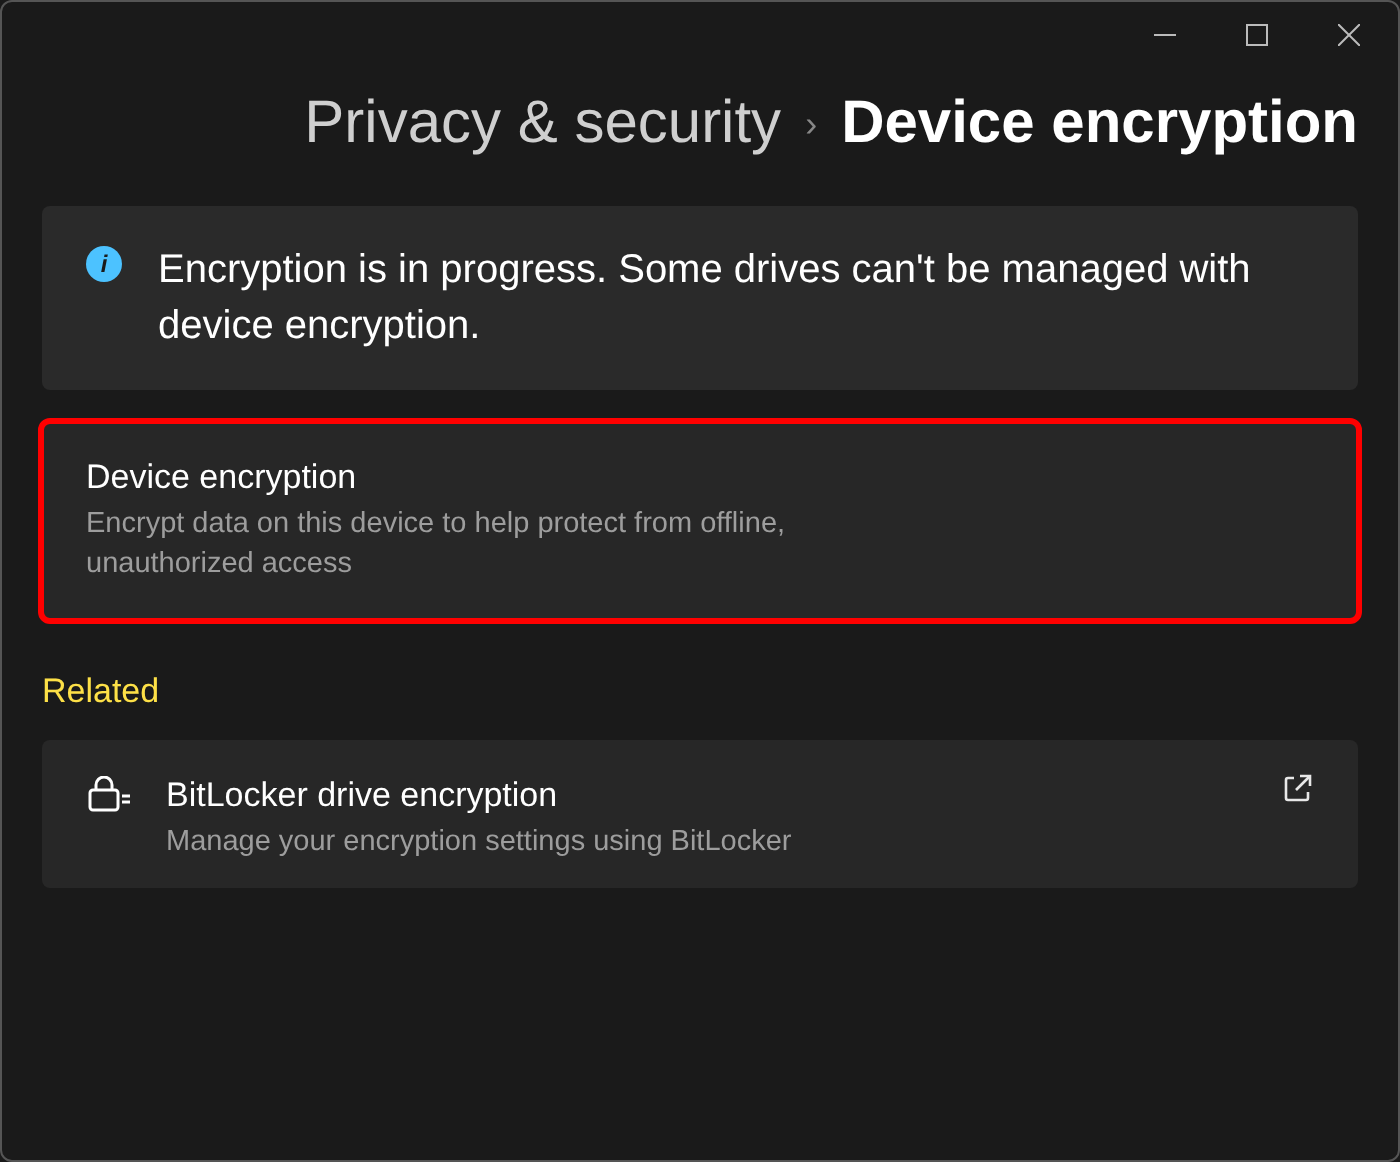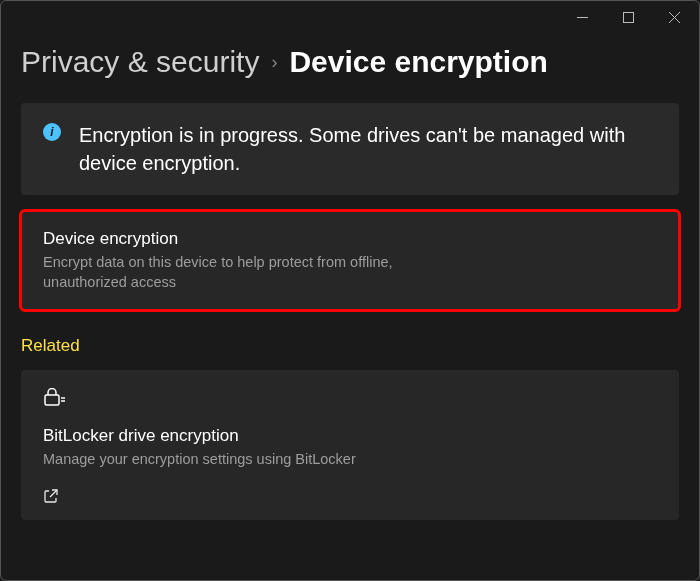--- a/index.html
+++ b/index.html
@@ -41,20 +41,21 @@
       padding: 12px 20px 0 20px;
     }
     .breadcrumb {
       font-size: 30px;
       font-weight: 500;
       display: flex;
       align-items: center;
       gap: 12px;
       margin-bottom: 24px;
       color: #e8e8e8;
+      justify-content: flex-end;
     }
     .breadcrumb-parent {
       color: #cfcfcf;
       font-weight: 400;
     }
     .breadcrumb-chevron {
       color: #888;
       font-size: 18px;
     }
     .breadcrumb-current {
@@ -169,21 +170,20 @@
       flex-shrink: 0;
       margin-top: 2px;
     }
     .open-icon {
       color: #e8e8e8;
       font-size: 16px;
     }
     .bitlocker-card {
       align-items: flex-start;
       padding: 16px 22px 12px 22px;
-      flex-direction: column;
     }
     .bitlocker-card .card-title {
       margin-top: 2px;
     }
   </style>
 </head>
 <body>
 
 <div class="titlebar">
   <div class="titlebar-btn">

